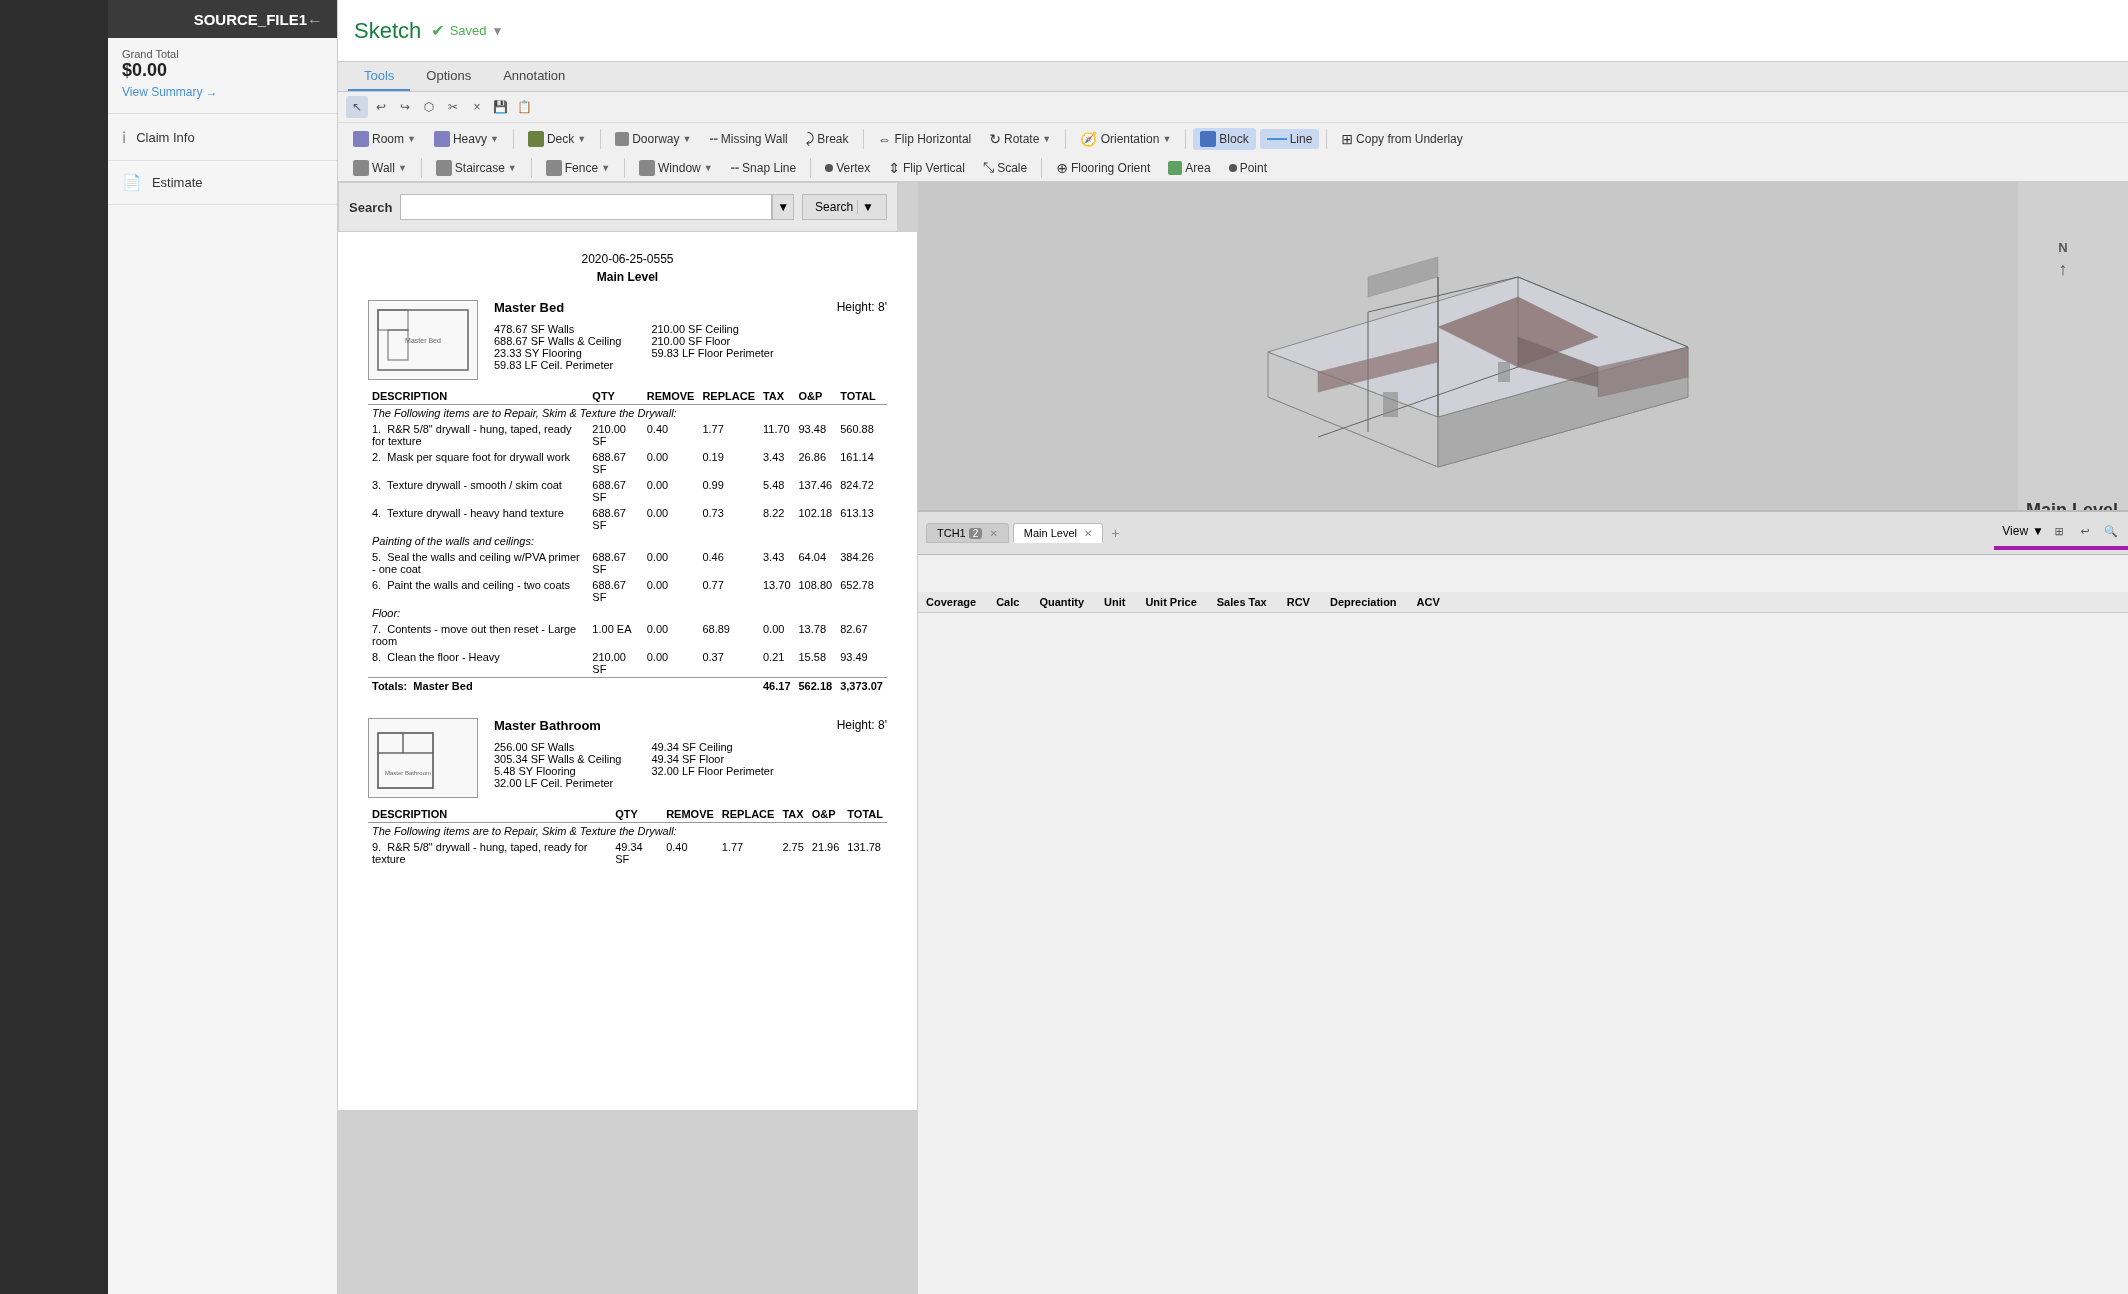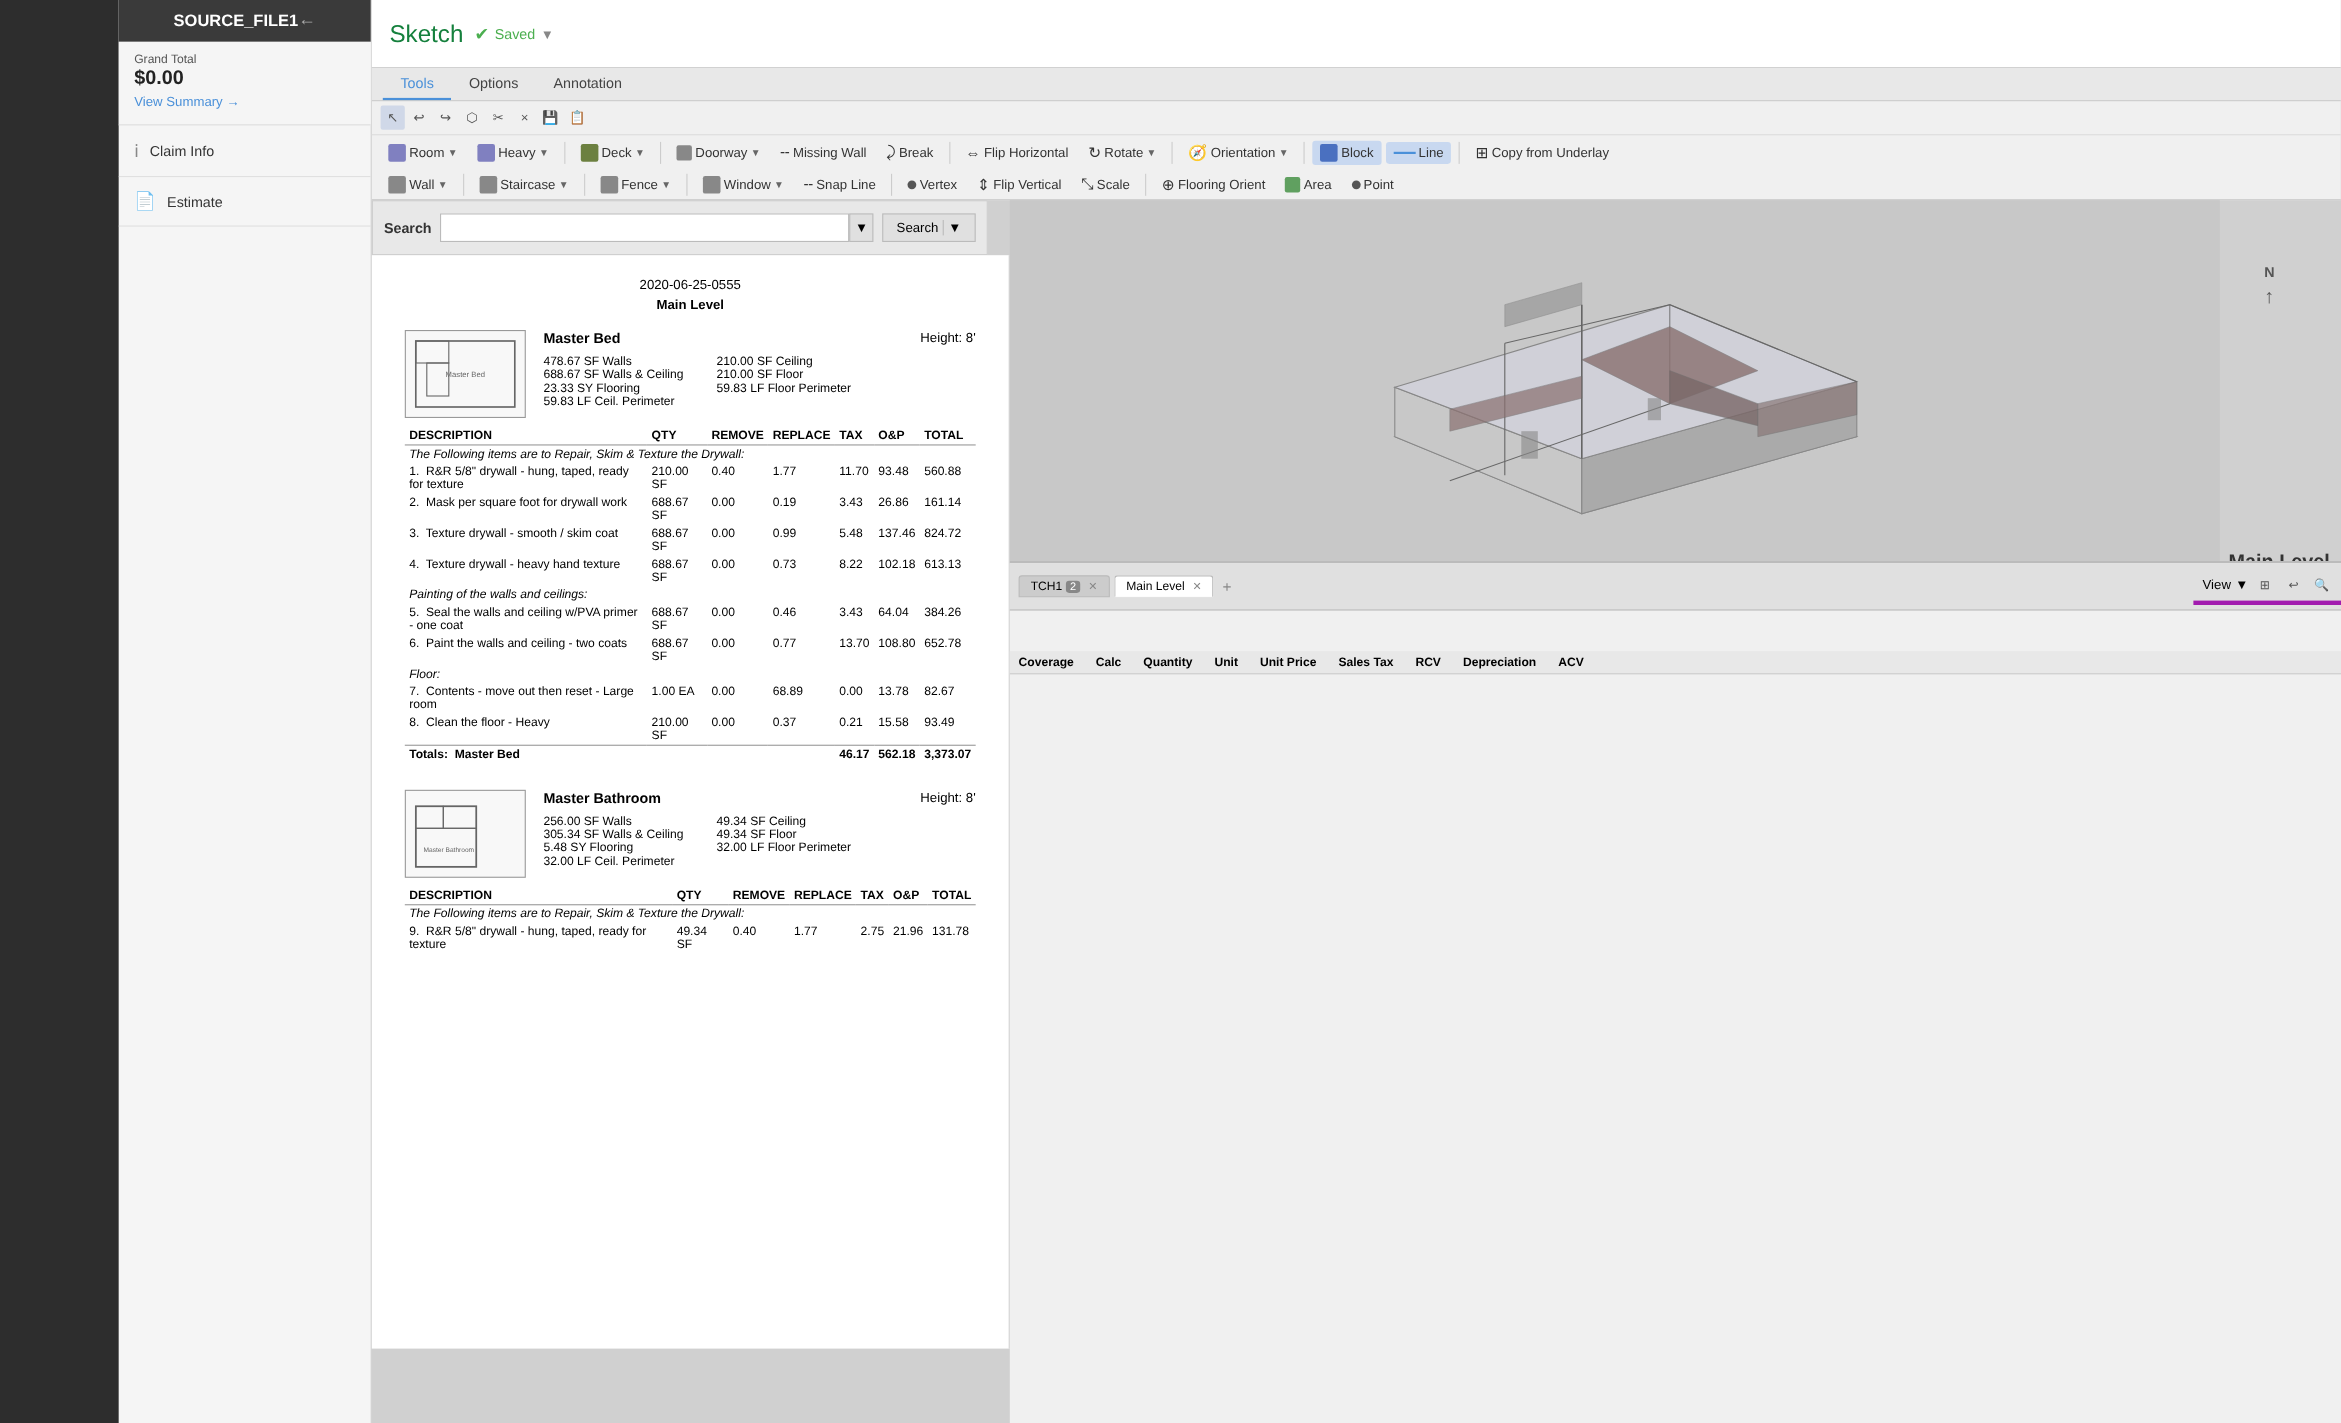--- a/index.html
+++ b/index.html
@@ -19,21 +19,21 @@
       left: 108px; top: 0;
       width: 230px; height: 1294px;
       background: #f5f5f5;
       border-right: 1px solid #ccc;
     }
     .left-panel-header {
       background: #3a3a3a;
       color: white;
       padding: 10px 14px;
       display: flex;
-      justify-content: center;
+      justify-content: flex-end;
       align-items: center;
     }
     .left-panel-header .title { font-size: 15px; font-weight: bold; }
     .grand-total-section {
       padding: 10px 14px;
       background: #f5f5f5;
       border-bottom: 1px solid #ddd;
     }
     .grand-total-section .label { font-size: 11px; color: #555; }
     .grand-total-section .amount { font-size: 18px; font-weight: bold; color: #222; }
@@ -196,21 +196,21 @@
       height: 26px;
       cursor: pointer;
       display: flex;
       align-items: center;
     }
 
     
     .document-area {
       position: absolute;
       left: 338px; top: 232px;
-      width: 580px; height: 994px;
+      width: 580px; height: 878px;
       background: white;
       overflow-y: auto;
       border-right: 1px solid #ccc;
       padding: 20px 30px;
     }
     .doc-title { text-align: center; font-size: 12px; margin-bottom: 4px; }
     .doc-subtitle { text-align: center; font-size: 12px; font-weight: bold; margin-bottom: 16px; }
 
     .room-section { margin-bottom: 20px; }
     .room-header {

